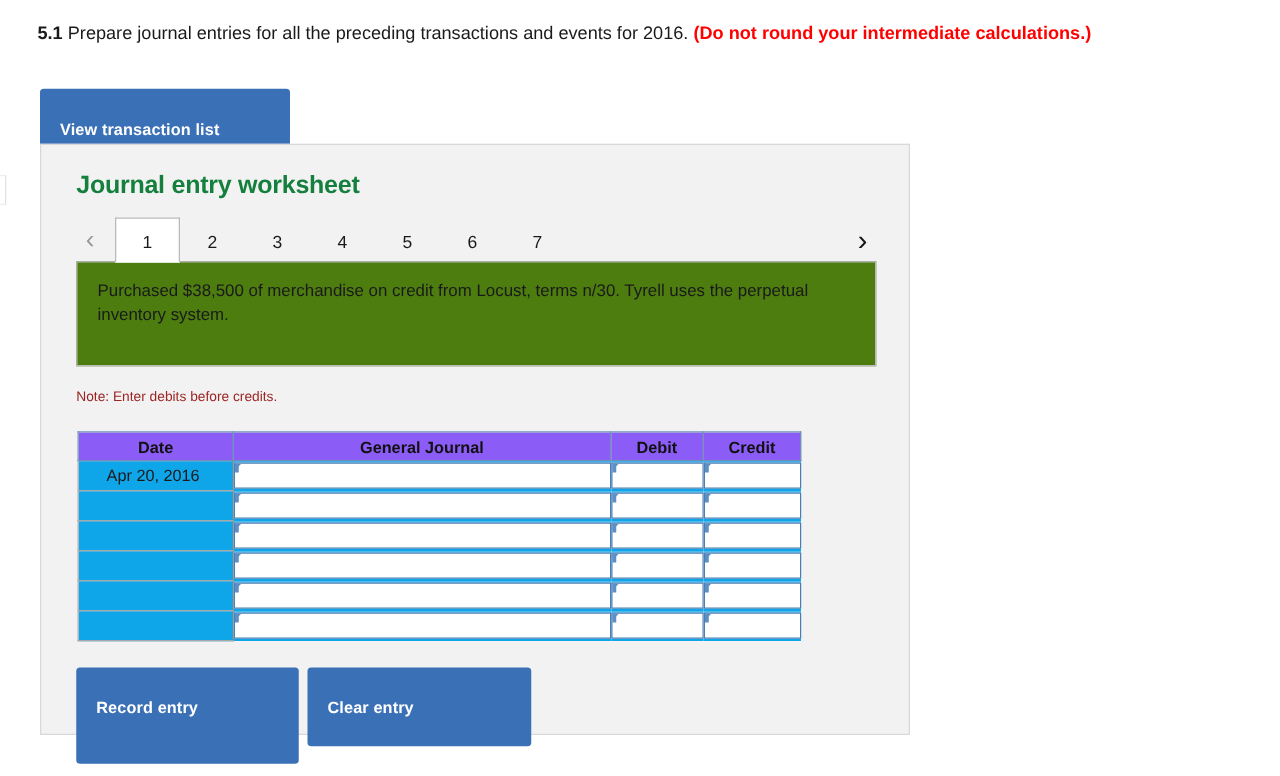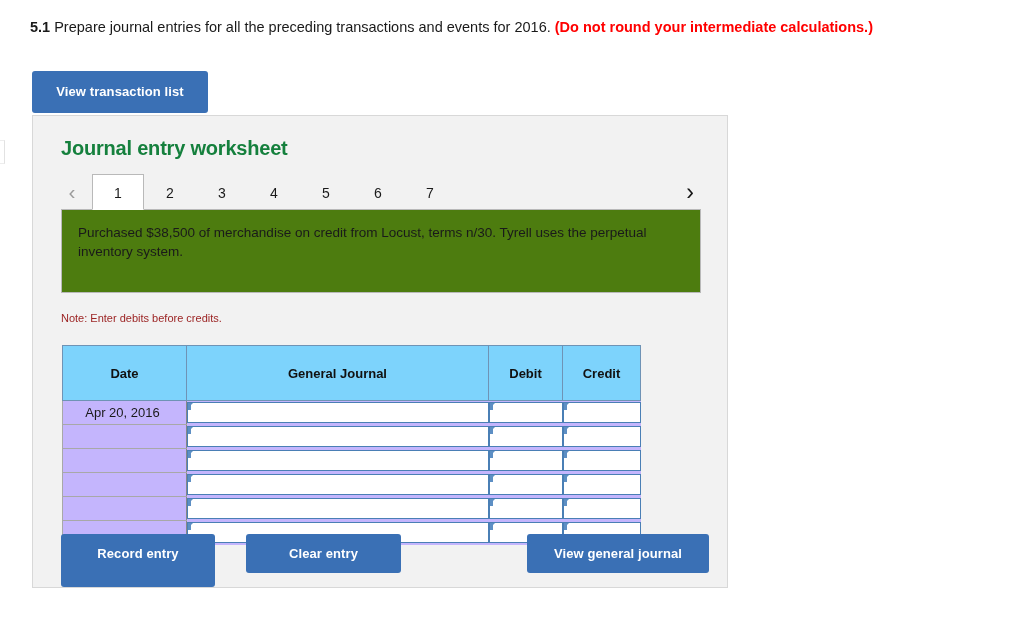--- a/index.html
+++ b/index.html
@@ -52,23 +52,23 @@
   .btn {
     display: inline-block;
     background: #3a70b5;
     color: #ffffff;
     border: none;
     border-radius: 3px;
     font-family: "Liberation Sans", sans-serif;
     font-weight: bold;
     font-size: 13px;
     letter-spacing: 0.1px;
-    text-align: center;
+    text-align: left;
     cursor: pointer;
-    padding: 4px;
+    padding: 16px;
   }
   .btn-view-transaction {
     position: absolute;
     left: 32px;
     top: 71px;
     width: 168px;
     height: 34px;
     line-height: 34px;
   }
 
@@ -178,34 +178,34 @@
   
   .jtable {
     position: absolute;
     left: 29px;
     top: 229px;
     border-collapse: collapse;
     table-layout: fixed;
     background: #ffffff;
   }
   .jtable th {
-    background: #7dd3fc;
+    background: #8b5cf6;
     border: 1px solid #6f93b5;
     font-size: 13px;
     font-weight: bold;
     color: #111111;
     height: 22px;
-    padding: 16px;
+    padding: 0;
     text-align: center;
   }
   .jtable td {
     border: 1px solid #a8a8a8;
     padding: 0;
     height: 23px;
-    background: #c4b5fd;
+    background: #0ea5e9;
     vertical-align: middle;
   }
   .col-date   { width: 124px; }
   .col-gj     { width: 302px; }
   .col-debit  { width: 74px; }
   .col-credit { width: 78px; }
 
   td.date-cell {
     font-size: 13px;
     text-align: center;
@@ -394,15 +394,14 @@
           </td>
           <td class="input-cell">
             <span class="cell-input"></span>
           </td>
         </tr>
       </tbody>
   </table>
 
   <div class="btn btn-record">Record entry</div>
   <div class="btn btn-clear">Clear entry</div>
-  <div class="btn btn-viewgj">View general journal</div>
 
 </div>
 
 </body></html>

